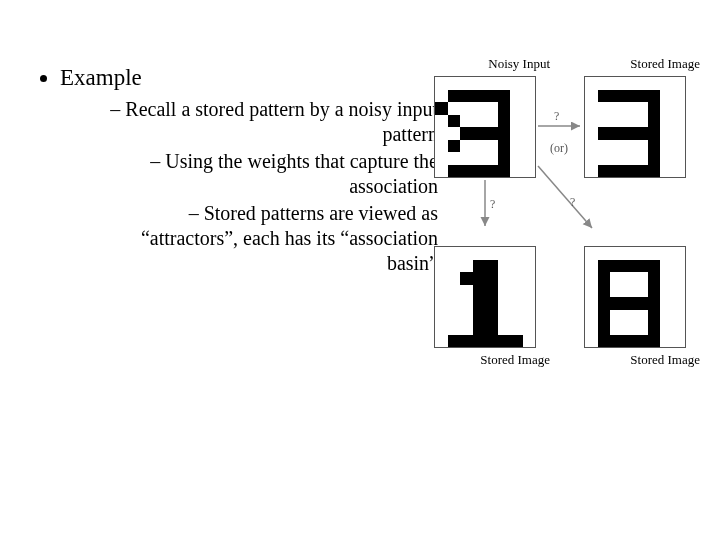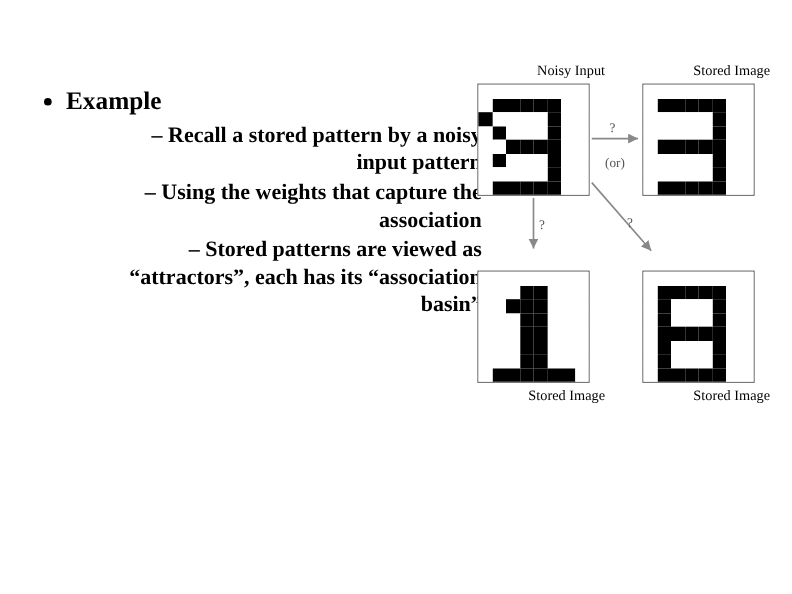--- a/index.html
+++ b/index.html
@@ -14,23 +14,22 @@
     line-height: 1.25;
   }
   .slide {
     position: relative;
     width: 720px;
     height: 540px;
   }
   .content {
     position: absolute;
     left: 38px;
-    top: 78px;
+    top: 64px;
     width: 400px;
-    font-weight: bold;
   }
   ul.level1 {
     list-style-type: disc;
     margin: 0;
     padding-left: 22px;
   }
   ul.level1 > li {
     font-size: 23px;
     margin-bottom: 6px;
   }

